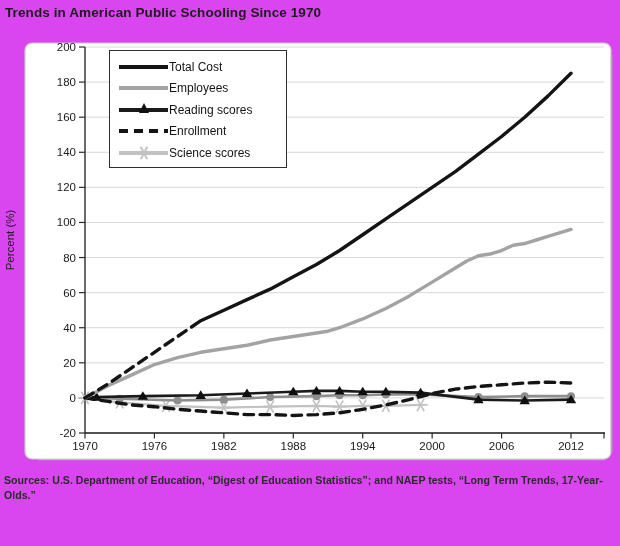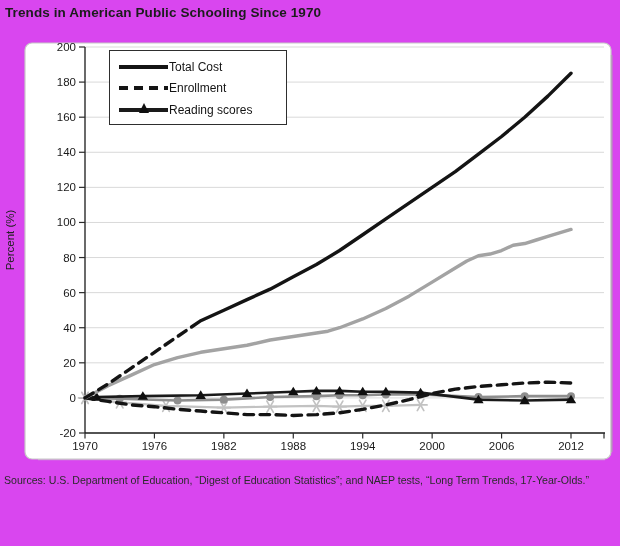--- a/index.html
+++ b/index.html
@@ -22,21 +22,21 @@
   .bar.b-sci{background:#c2c2c2;}
   .tri{position:absolute;left:50%;top:1px;transform:translateX(-50%);width:0;height:0;
        border-left:5.5px solid transparent;border-right:5.5px solid transparent;border-bottom:10px solid #0f0f0f;}
   .dot{position:absolute;left:50%;top:50%;transform:translate(-50%,-50%);width:9px;height:9px;border-radius:50%;background:#8e8e8e;}
   .star{position:absolute;left:50%;top:50%;width:14px;height:14px;transform:translate(-50%,-50%);}
   .star i{position:absolute;left:0;top:6.2px;width:14px;height:1.8px;background:#c2c2c2;display:block;}
   .star i.s2{transform:rotate(62deg);}
   .star i.s3{transform:rotate(-62deg);}
   .ltext{font-size:12px;color:#141414;padding-left:1px;white-space:nowrap;}
   .footer{position:absolute;left:4px;top:473px;width:613px;font-size:10.6px;line-height:15px;color:#2b2b2b;}
-  .footer p{margin:0;}
+  .footer p{margin:0;font-weight:bold;}
 </style>
 </head>
 <body>
 
 <div id="app">
   <div class="title">Trends in American Public Schooling Since 1970</div>
   <div class="ylabel">Percent (%)</div>
 
   <svg id="chart" width="620" height="468" viewBox="0 0 620 468">
       <rect x="25" y="43" width="586" height="416" rx="7" fill="#ffffff" stroke="#c8c8c8" stroke-width="1.2"></rect>
@@ -162,29 +162,46 @@
 
   <div class="legend">
     <div class="lrow">
       <span class="ls">
           <span class="bar b-cost"></span>
         </span>
       <span class="ltext">Total Cost</span>
     </div>
     <div class="lrow">
       <span class="ls">
-          <span class="bar b-enr"></span>
-        </span>
-      <span class="ltext">Enrollment</span>
+          <span class="bar b-emp"></span>
+        </span>
+      <span class="ltext">Employees</span>
     </div>
     <div class="lrow">
       <span class="ls">
           <span class="bar b-read"></span>
           <span class="tri"></span>
         </span>
       <span class="ltext">Reading scores</span>
+    </div>
+    <div class="lrow">
+      <span class="ls">
+          <span class="bar b-enr"></span>
+        </span>
+      <span class="ltext">Enrollment</span>
+    </div>
+    <div class="lrow">
+      <span class="ls">
+          <span class="bar b-sci"></span>
+          <span class="star">
+            <i class="s1"></i>
+            <i class="s2"></i>
+            <i class="s3"></i>
+          </span>
+        </span>
+      <span class="ltext">Science scores</span>
     </div>
   </div>
 
   <div class="footer">
     <p>Sources: U.S. Department of Education, “Digest of Education Statistics”; and NAEP tests, “Long Term Trends, 17-Year-Olds.”</p>
   </div>
 </div>
 
 </body></html>

